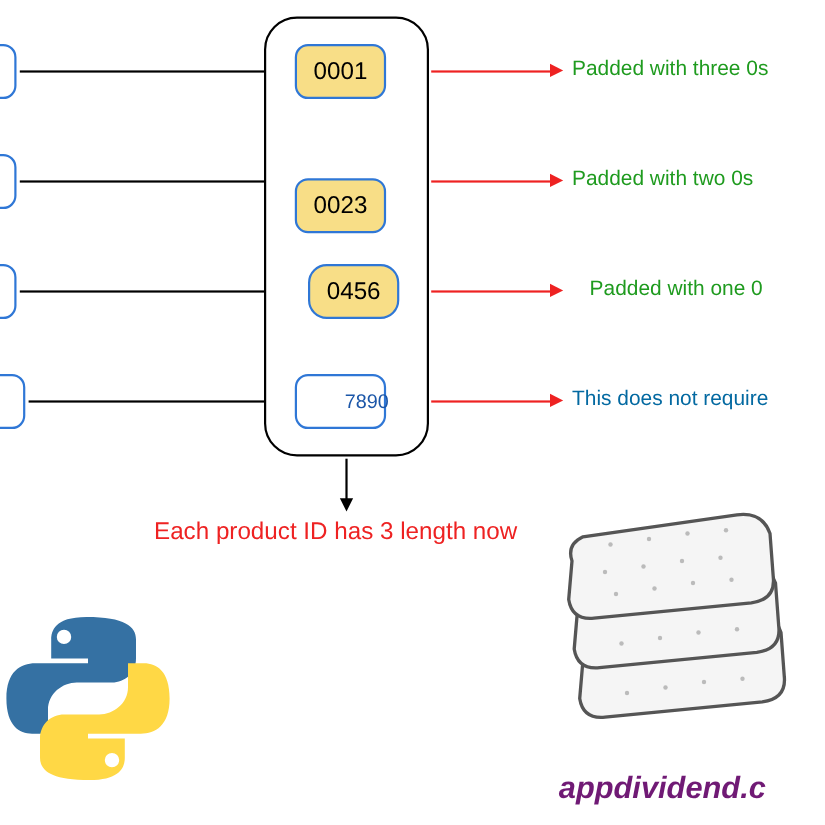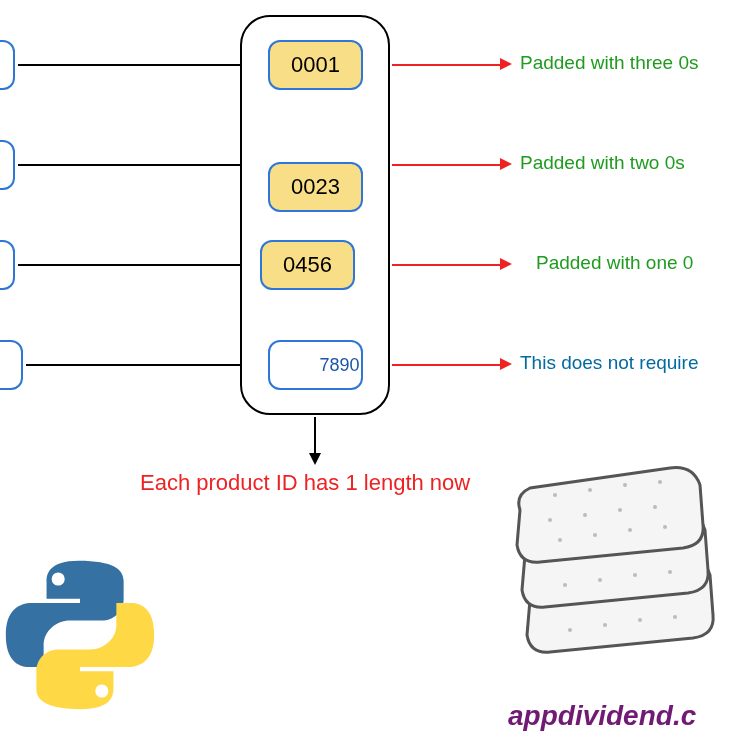--- a/index.html
+++ b/index.html
@@ -26,21 +26,21 @@
     width: 150px;
     height: 400px;
     border: 2.5px solid #000;
     border-radius: 30px;
     background: #fff;
   }
   .output-box {
     position: absolute;
     border: 2.5px solid #2f77d6;
     border-radius: 12px;
-    width: 95px;
+    width: 83px;
     height: 50px;
     display: flex;
     align-items: center;
     justify-content: center;
     font-size: 22px;
     font-weight: 500;
     color: #000;
   }
   .output-box.padded {
     background: #f8de87;
@@ -130,21 +130,21 @@
 <div class="arrow-head black" style="left:260px; top:358px;"></div>
 
 <div class="output-container"></div>
 
 <div class="output-box padded" style="left:268px; top:40px;">
   <span>0001</span>
 </div>
 <div class="output-box padded" style="left:268px; top:140px;margin-top:22px;">
   <span>0023</span>
 </div>
-<div class="output-box padded" style="left:260px; top:240px;">
+<div class="output-box padded" style="left:280px; top:240px;border-radius:17px;">
   <span>0456</span>
 </div>
 <div class="output-box nopad" style="left:268px; top:340px;">
   <span>7890</span>
 </div>
 
 <div class="arrow-line red" style="left:392px; top:64px; width:110px;"></div>
 <div class="arrow-head red" style="left:500px; top:58px;"></div>
 <div class="arrow-line red" style="left:392px; top:164px; width:110px;"></div>
 <div class="arrow-head red" style="left:500px; top:158px;"></div>
@@ -154,21 +154,21 @@
 <div class="arrow-head red" style="left:500px; top:358px;"></div>
 
 <div class="annot green" style="left:520px; top:52px;">Padded with three 0s</div>
 <div class="annot green" style="left:520px; top:152px;">Padded with two 0s</div>
 <div class="annot green" style="left:520px; top:252px;margin-left:16px;">Padded with one 0</div>
 <div class="annot orange" style="left:520px; top:352px;">This does not require </div>
 
 <div class="dline" style="left:314px; top:417px; width:2px; height:38px;"></div>
 <div class="arrow-head down" style="left:309px; top:453px;"></div>
 
-<div class="caption">Each product ID has 1 length now</div>
+<div class="caption">Each product ID has 3 length now</div>
 
 <div class="python-logo">
 <svg viewBox="0 0 110 110" width="160" height="160">
   <path fill="#3571a3" d="M54 4c-20 0-22 9-22 14v12h23v3H22c-9 0-18 5-18 22s8 22 16 22h10V62c0-10 9-17 18-17h22c8 0 15-6 15-15V18c0-8-7-14-31-14zM40 12a4.5 4.5 0 1 1 0 9 4.5 4.5 0 0 1 0-9z"></path>
   <path fill="#ffd845" d="M56 106c20 0 22-9 22-14V80H55v-3h33c9 0 18-5 18-22s-8-22-16-22H80v15c0 10-9 17-18 17H40c-8 0-15 6-15 15v12c0 8 7 14 31 14zm14-8a4.5 4.5 0 1 1 0-9 4.5 4.5 0 0 1 0 9z"></path>
 </svg>
 </div>
 
 <div class="stack-logo">
 <svg viewBox="0 0 240 230" width="240" height="230">

